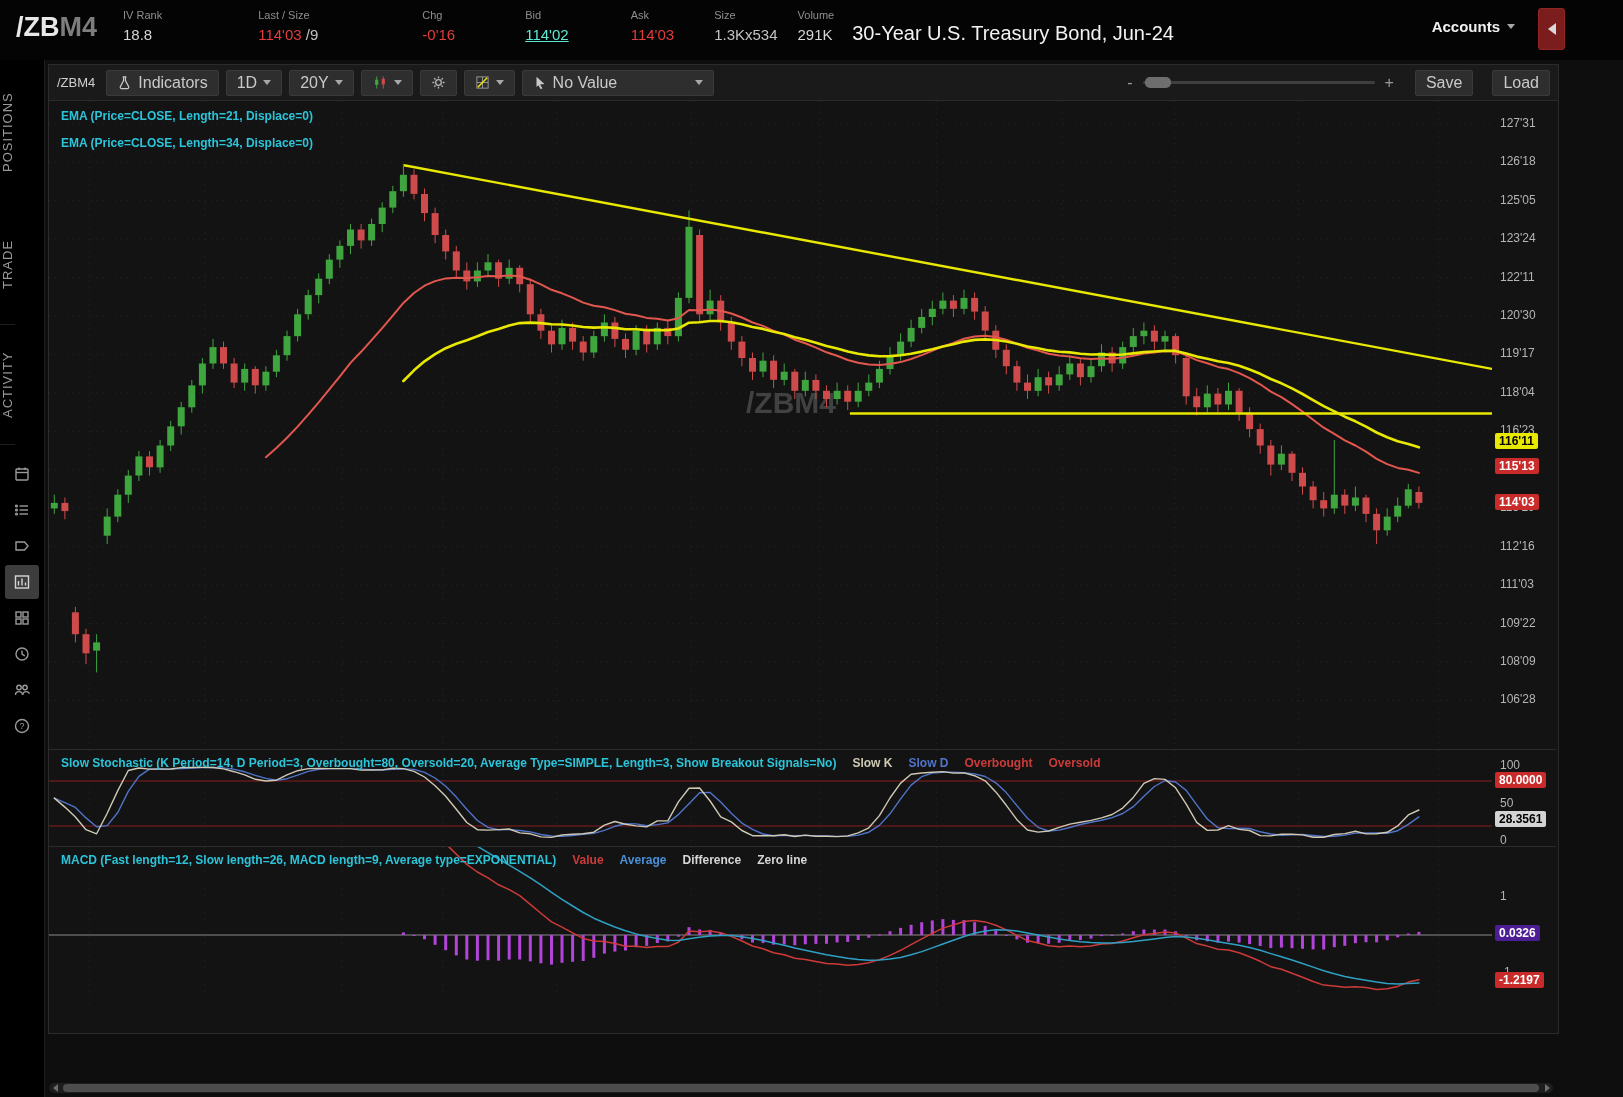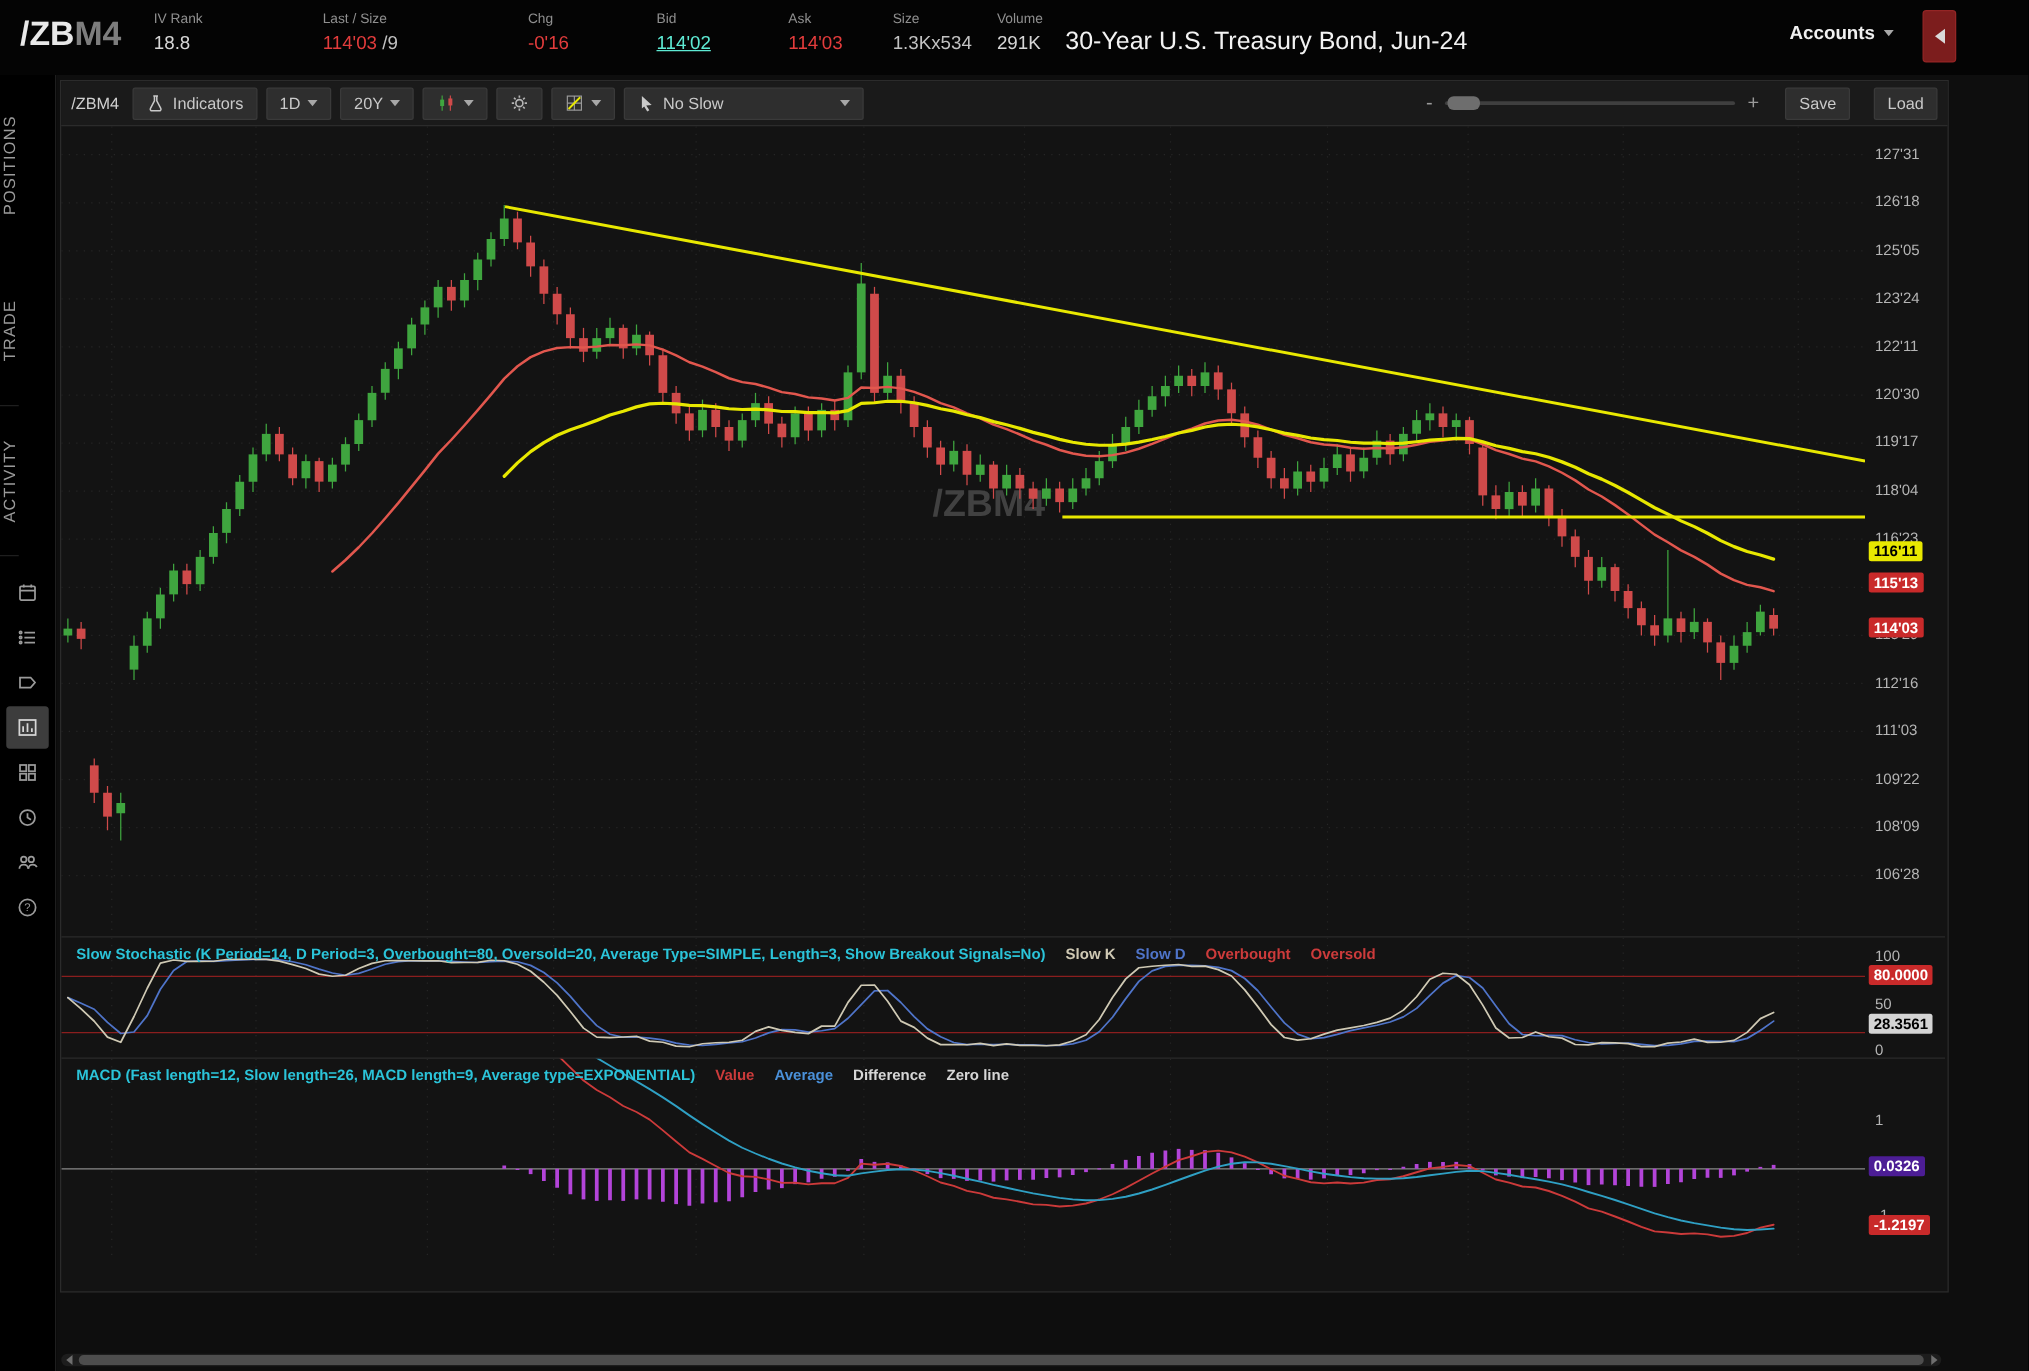--- a/index.html
+++ b/index.html
@@ -37,21 +37,21 @@
   .side-icon{width:34px;height:34px;display:flex;align-items:center;justify-content:center;cursor:pointer;border-radius:3px;}
   .side-icon.active{background:#3d3d3d;}
   .side-icon svg{stroke:#9a9a9a;fill:none;stroke-width:1.4;}
   .side-icon.active svg{stroke:#d6d6d6;}
 
   
   .main{position:absolute;left:45px;top:60px;right:0;bottom:0;background:#0e0e0e;}
   .chart-module{position:absolute;left:3px;top:4px;width:1511px;height:970px;background:#131313;border:1px solid #2b2b2b;}
   .toolbar{height:36px;background:#1a1a1a;border-bottom:1px solid #2b2b2b;display:flex;align-items:center;gap:7px;padding:0 8px;}
   .tb-symbol{font-size:13px;color:#cfcfcf;margin-right:4px;}
-  .tb-btn{height:26px;background:#2e2e2e;border:1px solid #3a3a3a;border-radius:2px;color:#c9c9c9;font-size:13px;font-family:inherit;display:flex;align-items:center;gap:6px;padding:0 10px;cursor:pointer;white-space:nowrap;}
+  .tb-btn{height:26px;background:#2e2e2e;border:1px solid #3a3a3a;border-radius:2px;color:#c9c9c9;font-size:16px;font-family:inherit;display:flex;align-items:center;gap:6px;padding:0 10px;cursor:pointer;white-space:nowrap;}
   .tb-btn svg{display:block;}
   .tb-tool{width:192px;}
   .tb-tool .caret{margin-left:auto;}
   .tb-zoom{margin-left:auto;display:flex;align-items:center;gap:10px;margin-right:14px;}
   .zoomsign{color:#9a9a9a;font-size:16px;cursor:pointer;}
   .zoom-track{position:relative;width:232px;height:3px;background:#3f3f3f;border-radius:2px;cursor:pointer;}
   .zoom-thumb{position:absolute;left:2px;top:-4px;width:26px;height:11px;background:#6e6e6e;border-radius:5px;}
   .tb-save{margin-right:12px;}
 
   
@@ -247,21 +247,21 @@
               </svg>
             </span>
           <span class="caret"></span>
         </button>
         <button class="tb-btn tb-tool">
           <span>
               <svg width="14" height="15" viewBox="0 0 16 16">
                 <path d="M4 1.5l9 8.3-5 .4 2.8 4.4-1.9 1.1-2.8-4.6L4 13z" fill="#c9c9c9"></path>
               </svg>
             </span>
-          <span>No Slow</span>
+          <span>No Value</span>
           <span class="caret"></span>
         </button>
         <div class="tb-zoom">
           <span class="zoomsign">-</span>
           <div class="zoom-track">
             <div class="zoom-thumb"></div>
           </div>
           <span class="zoomsign">+</span>
         </div>
         <button class="tb-btn tb-save">
@@ -561,20 +561,24 @@
               <rect x="1345.2" y="404.7" width="7" height="10.9" fill="#3fa53f"></rect>
               <line x1="1359.3" y1="382.8" x2="1359.3" y2="407.4" stroke="#3fa53f"></line>
               <rect x="1355.8" y="388.3" width="7" height="16.4" fill="#3fa53f"></rect>
               <line x1="1369.9" y1="385.5" x2="1369.9" y2="407.4" stroke="#cf4a4a"></line>
               <rect x="1366.4" y="391.0" width="7" height="10.9" fill="#cf4a4a"></rect>
               <path d="M216.9,356.2L227.4,347.0L238.0,336.8L248.6,325.6L259.2,313.6L269.7,301.3L280.3,288.3L290.9,275.3L301.5,261.9L312.1,250.8L322.6,239.2L333.2,227.1L343.8,214.7L354.4,201.9L365.0,192.0L375.5,184.7L386.1,180.1L396.7,177.4L407.3,176.7L417.8,177.0L428.4,176.3L439.0,175.0L449.6,175.2L460.2,174.5L470.7,175.3L481.3,178.7L491.9,183.3L502.5,188.8L513.0,192.3L523.6,196.7L534.2,201.6L544.8,204.7L555.4,206.2L565.9,209.1L576.5,212.7L587.1,214.2L597.7,216.9L608.3,217.8L618.8,219.4L629.4,217.3L640.0,209.0L650.6,209.4L661.1,208.5L671.7,209.7L682.3,212.5L692.9,216.5L703.5,221.5L714.0,224.9L724.6,229.8L735.2,233.6L745.8,238.7L756.3,242.3L766.9,246.6L777.5,251.3L788.1,254.8L798.7,259.0L809.2,261.8L819.8,263.6L830.4,264.0L841.0,263.1L851.6,261.1L862.1,258.0L872.7,254.1L883.3,249.9L893.9,245.4L904.4,241.9L915.0,237.8L925.6,235.4L936.2,234.8L946.8,236.1L957.3,238.8L967.9,242.7L978.5,246.9L989.1,249.6L999.6,252.8L1010.2,254.6L1020.8,255.4L1031.4,257.2L1042.0,258.0L1052.5,257.4L1063.1,257.8L1073.7,256.8L1084.3,254.8L1094.9,252.5L1105.4,251.4L1116.0,250.0L1126.6,250.4L1137.2,254.4L1147.7,259.1L1158.3,262.2L1168.9,265.9L1179.5,268.1L1190.1,272.1L1200.6,277.2L1211.2,283.3L1221.8,290.6L1232.4,296.2L1243.0,303.1L1253.5,310.6L1264.1,318.7L1274.7,326.7L1285.3,332.8L1295.8,339.3L1306.4,344.5L1317.0,350.7L1327.6,357.9L1338.2,363.1L1348.7,366.9L1359.3,368.8L1369.9,371.9" fill="none" stroke="#e2574e" stroke-width="2" stroke-linejoin="round" stroke-linecap="round"></path>
               <path d="M354.4,280.0L365.0,269.3L375.5,260.3L386.1,253.1L396.7,247.2L407.3,242.8L417.8,239.2L428.4,235.3L439.0,231.0L449.6,228.0L460.2,224.5L470.7,222.1L481.3,221.6L491.9,222.1L502.5,223.3L513.0,223.5L523.6,224.5L534.2,226.0L544.8,226.6L555.4,226.3L565.9,226.9L576.5,228.2L587.1,228.3L597.7,229.1L608.3,229.0L618.8,229.3L629.4,227.5L640.0,221.7L650.6,221.2L661.1,220.0L671.7,220.0L682.3,221.2L692.9,223.3L703.5,226.0L714.0,227.9L724.6,230.8L735.2,233.1L745.8,236.3L756.3,238.8L766.9,241.7L777.5,244.9L788.1,247.5L798.7,250.5L809.2,252.8L819.8,254.4L830.4,255.2L841.0,255.1L851.6,254.3L862.1,252.7L872.7,250.6L883.3,248.2L893.9,245.4L904.4,243.3L915.0,240.6L925.6,238.9L936.2,238.4L946.8,239.0L957.3,240.5L967.9,242.8L978.5,245.5L989.1,247.3L999.6,249.4L1010.2,250.7L1020.8,251.4L1031.4,252.8L1042.0,253.5L1052.5,253.4L1063.1,253.9L1073.7,253.5L1084.3,252.4L1094.9,251.1L1105.4,250.5L1116.0,249.7L1126.6,249.9L1137.2,252.5L1147.7,255.6L1158.3,257.7L1168.9,260.3L1179.5,262.0L1190.1,264.8L1200.6,268.5L1211.2,272.8L1221.8,278.0L1232.4,282.3L1243.0,287.4L1253.5,293.0L1264.1,299.1L1274.7,305.2L1285.3,310.3L1295.8,315.7L1306.4,320.3L1317.0,325.6L1327.6,331.5L1338.2,336.3L1348.7,340.2L1359.3,343.0L1369.9,346.3" fill="none" stroke="#e8e800" stroke-width="2.6" stroke-linejoin="round" stroke-linecap="round"></path>
               <line x1="355.0" y1="64.3" x2="1443.0" y2="267.9" stroke="#e8e800" stroke-width="2.4"></line>
               <line x1="800.9" y1="312.5" x2="1443.0" y2="312.5" stroke="#e8e800" stroke-width="2.4"></line>
             </svg></div>
+        <div class="ema-labels">
+          <div class="ema-label">EMA (Price=CLOSE, Length=21, Displace=0)</div>
+          <div class="ema-label">EMA (Price=CLOSE, Length=34, Displace=0)</div>
+        </div>
         <div class="price-axis" id="priceAxis">
             <div class="ax-tick" style="top: 14.721px;">127'31</div>
             <div class="ax-tick" style="top: 53.1635px;">126'18</div>
             <div class="ax-tick" style="top: 91.6334px;">125'05</div>
             <div class="ax-tick" style="top: 130.076px;">123'24</div>
             <div class="ax-tick" style="top: 168.518px;">122'11</div>
             <div class="ax-tick" style="top: 206.961px;">120'30</div>
             <div class="ax-tick" style="top: 245.431px;">119'17</div>
             <div class="ax-tick" style="top: 283.873px;">118'04</div>
             <div class="ax-tick" style="top: 322.316px;">116'23</div>

